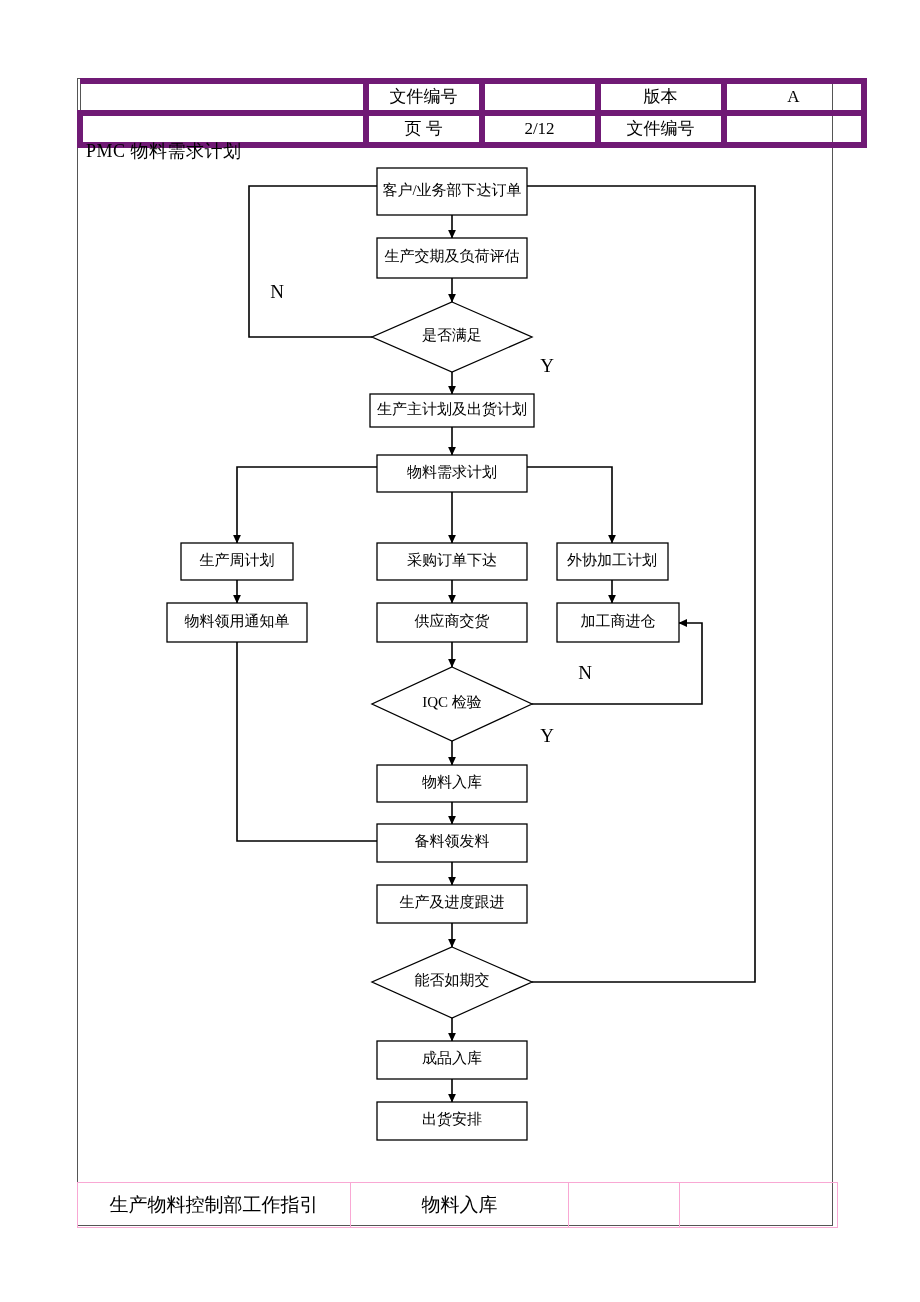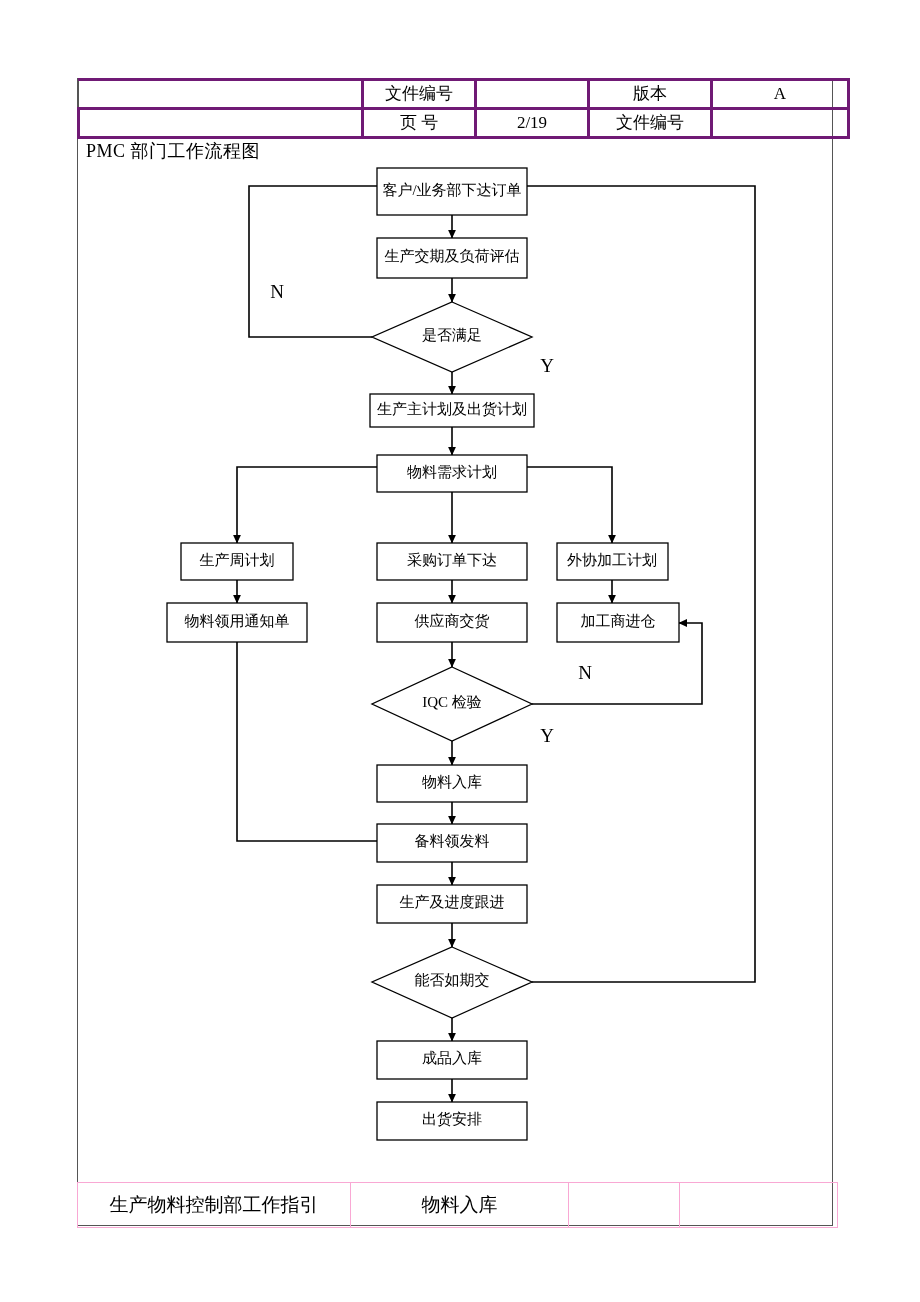--- a/index.html
+++ b/index.html
@@ -23,21 +23,21 @@
   }
 
   
   .hdr{
     position:absolute;left:77px;top:78px;
     width:756px;height:52px;
     border-collapse:collapse;
     table-layout:fixed;
   }
   .hdr td{
-    border:3px solid #701a75;
+    border:6px solid #701a75;
     height:26px;
     text-align:center;
     vertical-align:middle;
     font-size:17px;
     padding:0;
     line-height:24px;
   }
   .hdr .blank-left{border-left:1px solid #555;}
 
   
@@ -93,28 +93,28 @@
         <tr>
       <td class="blank-left" style="width:282px"></td>
       <td style="width:110px">文件编号</td>
       <td style="width:110px"></td>
       <td style="width:120px">版本</td>
       <td style="width:134px">A</td>
     </tr>
     <tr>
       <td></td>
       <td>页 号</td>
-      <td>2/19</td>
+      <td>2/12</td>
       <td>文件编号</td>
       <td></td>
     </tr>
   </tbody>
     </table>
 
-  <div class="chart-title">PMC 部门工作流程图</div>
+  <div class="chart-title">PMC 物料需求计划</div>
 
   <svg class="flow" viewBox="0 0 756 1052">
     <defs>
       <marker id="ar" markerWidth="9" markerHeight="9" refX="8" refY="4.2" orient="auto" markerUnits="userSpaceOnUse">
         <path d="M0,0.3 L8.6,4.2 L0,8.1 Z" fill="#000"></path>
       </marker>
     </defs>
 
     <line class="ln" x1="375" y1="85" x2="375" y2="108" marker-end="url(#ar)"></line>
 

